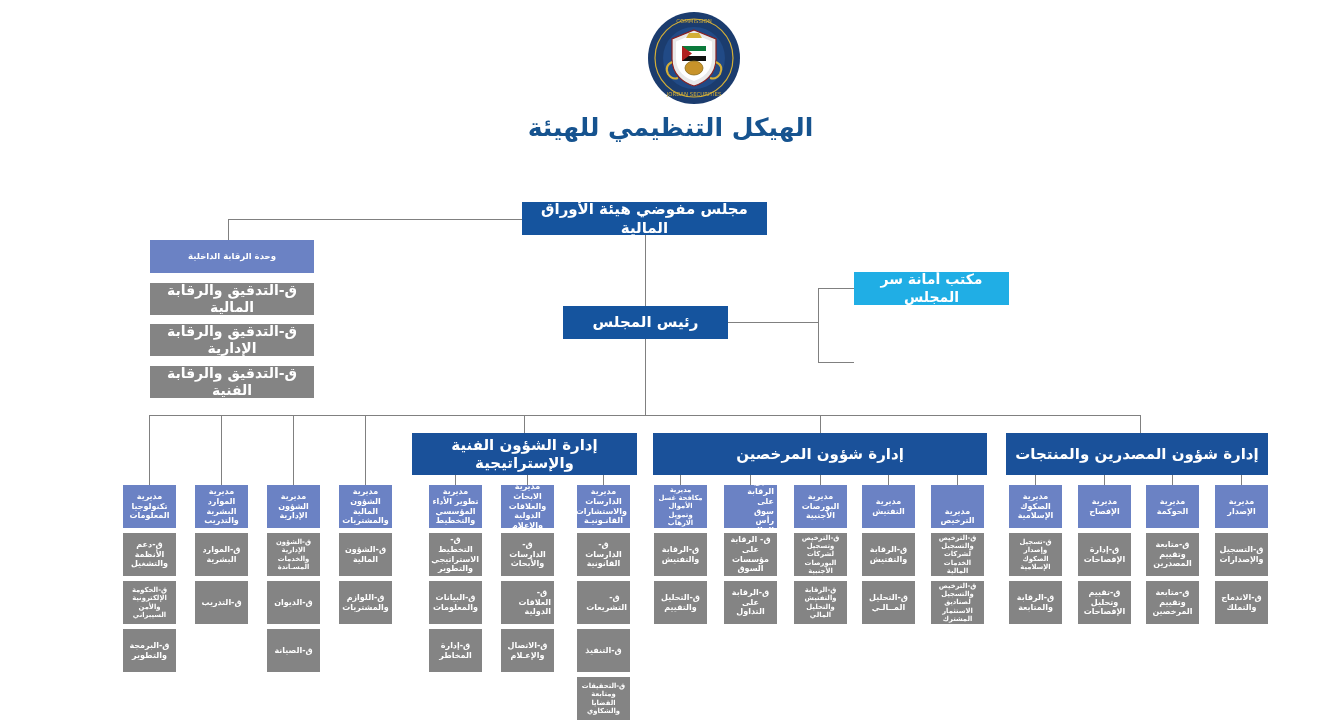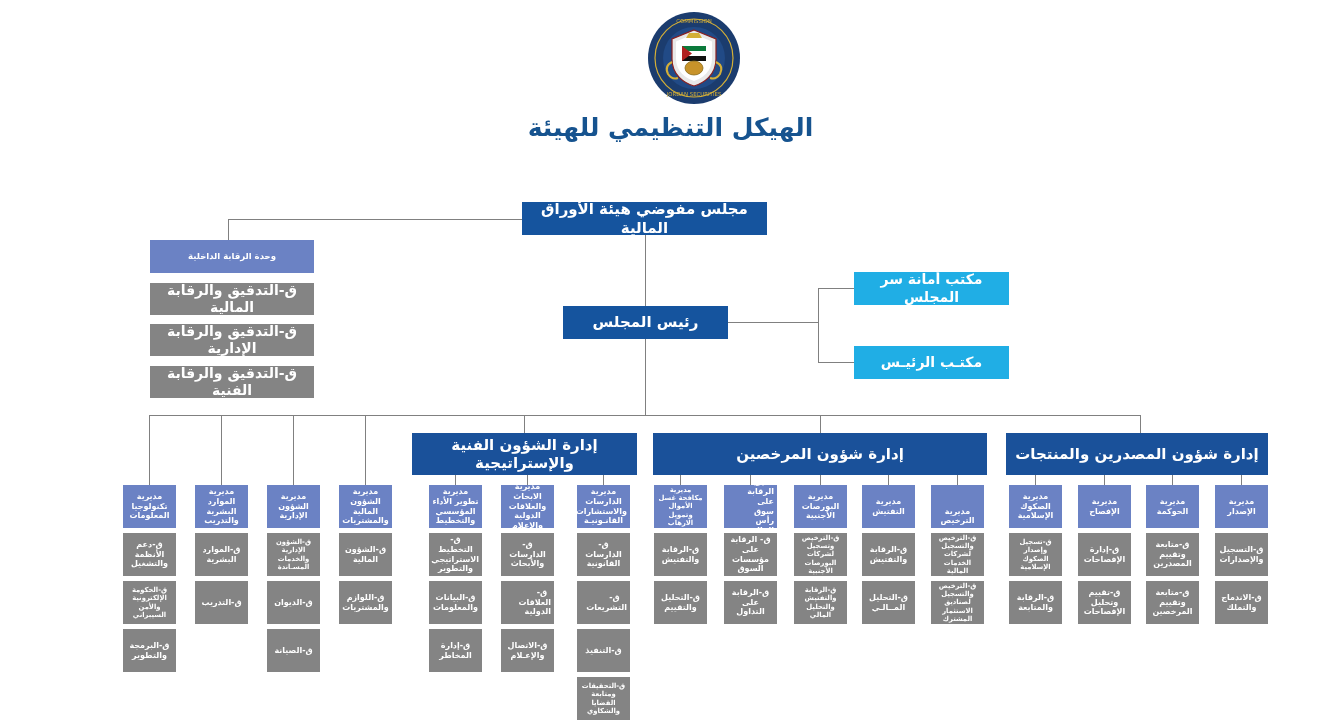--- a/index.html
+++ b/index.html
@@ -154,23 +154,20 @@
   </div>
 
   <div class="node n-dark" style="left:563px; top:306px; width:165px; height:33px;">
     <span>رئيس المجلس</span>
   </div>
 
   <div class="node n-cyan" style="left:854px; top:272px; width:155px; height:33px;">
     <span>مكتب أمانة سر المجلس</span>
   </div>
 
-  <div class="node n-cyan" style="left:854px; top:346px; width:155px; height:33px;">
-    <span>مكتـب الرئيـس</span>
-  </div>
 
   <div class="node n-peri-wide" style="left:150px; top:240px; width:164px; height:33px;">
     <span>وحدة الرقابة الداخلية</span>
   </div>
   <div class="node n-grey-wide" style="left:150px; top:283px; width:164px; height:32px;">
     <span>ق-التدقيق والرقابة المالية</span>
   </div>
   <div class="node n-grey-wide" style="left:150px; top:324px; width:164px; height:32px;">
     <span>ق-التدقيق والرقابة الإدارية</span>
   </div>

